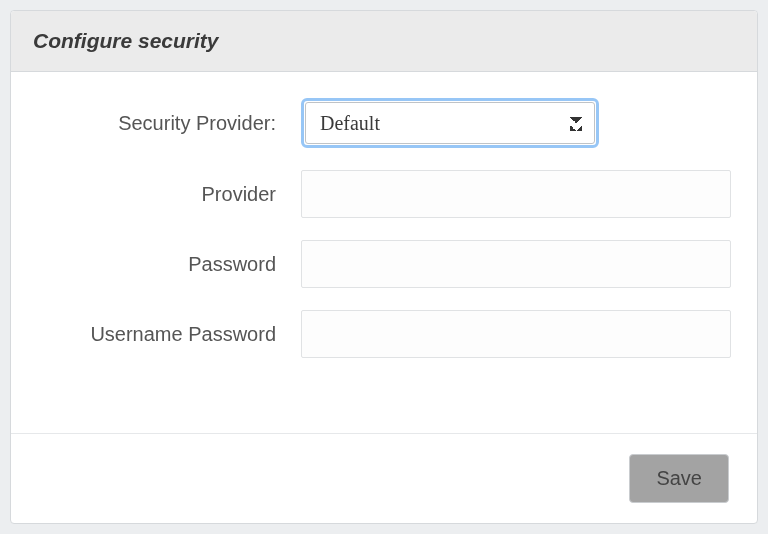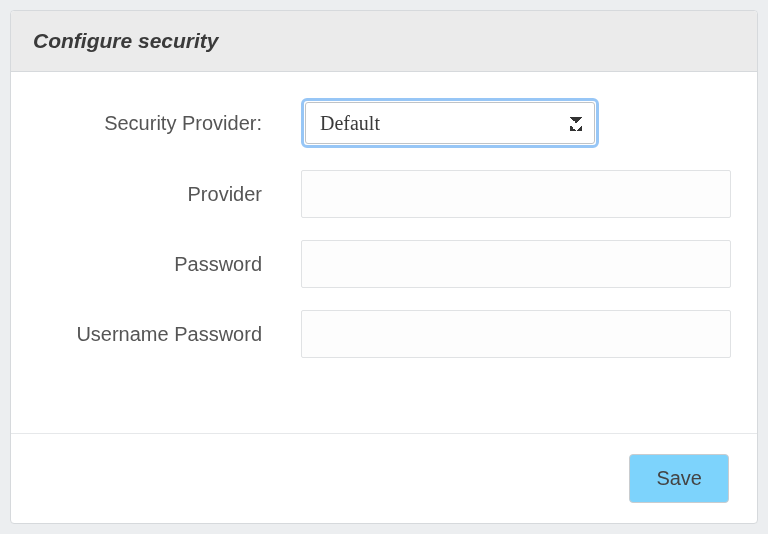--- a/index.html
+++ b/index.html
@@ -32,21 +32,21 @@
       padding: 26px 40px 10px 40px;
     }
     .form-row {
       display: flex;
       align-items: center;
       margin-bottom: 22px;
     }
     .form-label {
       flex: 0 0 250px;
       text-align: right;
-      padding-right: 39px;
+      padding-right: 25px;
       font-size: 20px;
       color: #555;
     }
     .form-control-wrap {
       flex: 1;
     }
     .select-focus {
       display: inline-block;
       border: 3.5px solid #97c6f6;
       border-radius: 6px;
@@ -91,21 +91,21 @@
     }
     .panel-footer {
       position: absolute;
       left: 0; right: 0; bottom: 0;
       border-top: 1px solid #e6e8ea;
       padding: 20px 28px;
       text-align: right;
     }
     .btn {
       display: inline-block;
-      background: #7dd3fc;
+      background: #a3a3a3;
       border: 1px solid #c9cccf;
       border-radius: 4px;
       padding: 12px 26px;
       font-size: 20px;
       color: #444;
       cursor: pointer;
     }
   </style>
 </head>
 <body>

